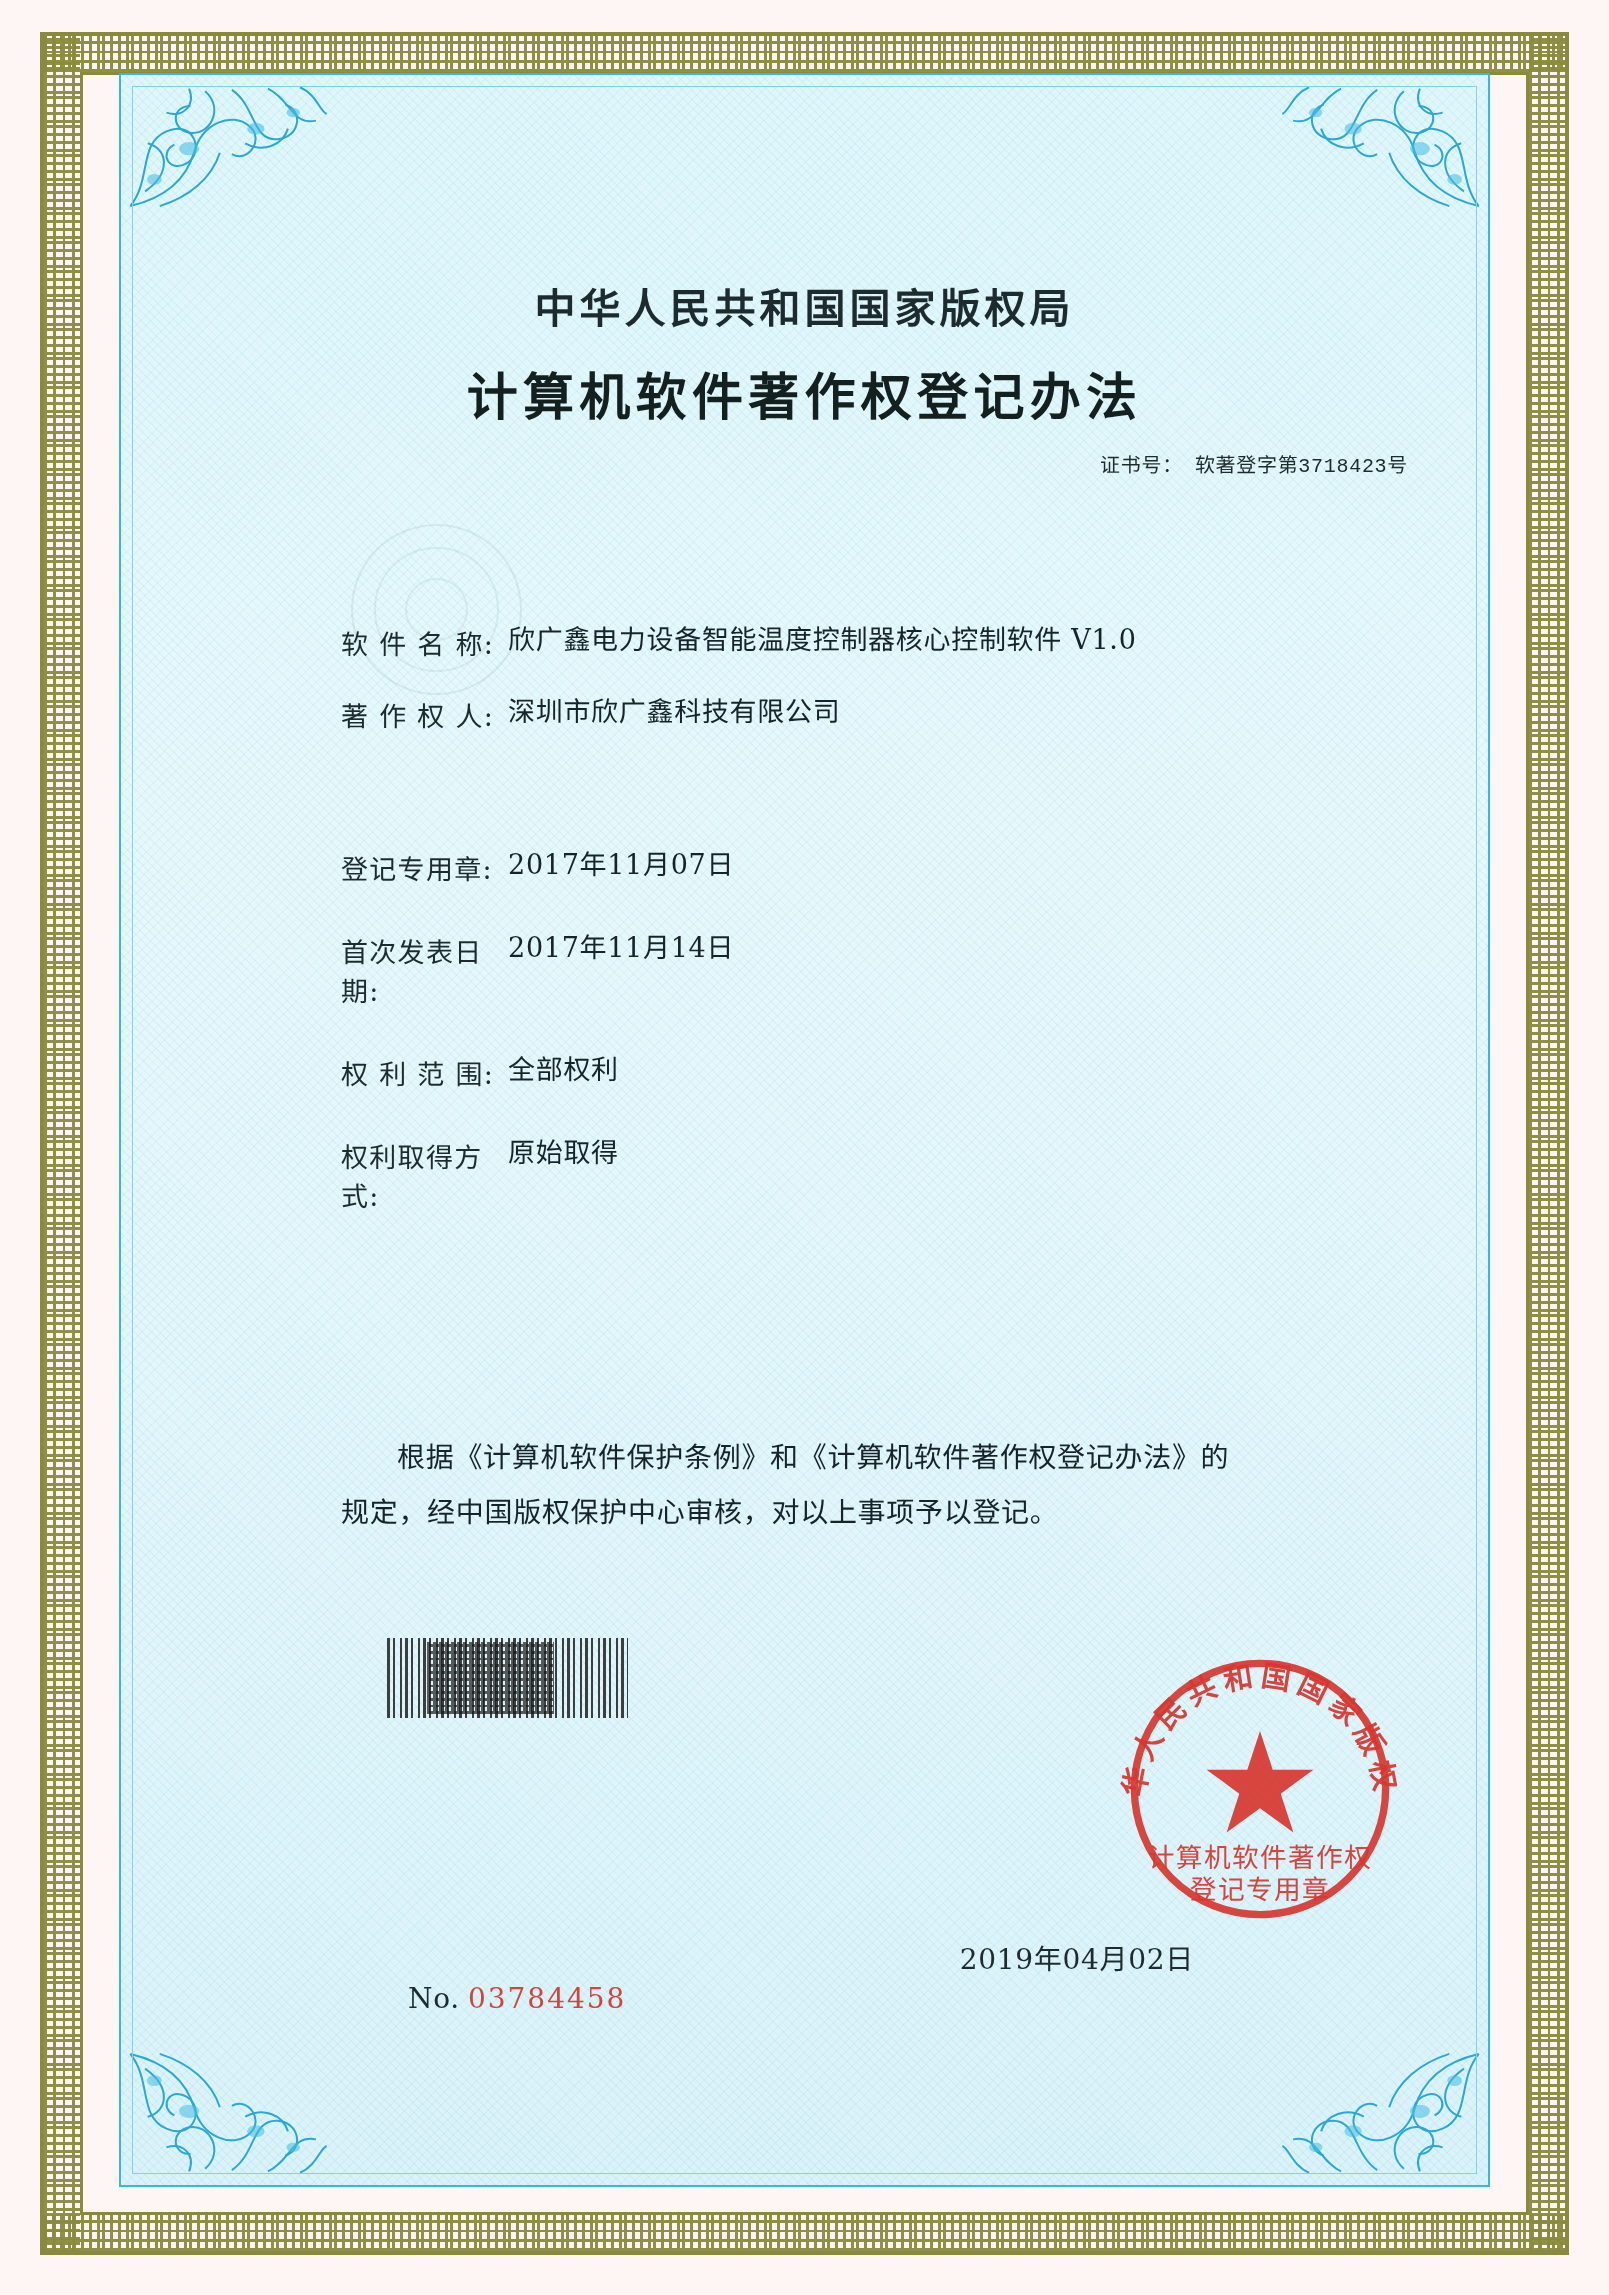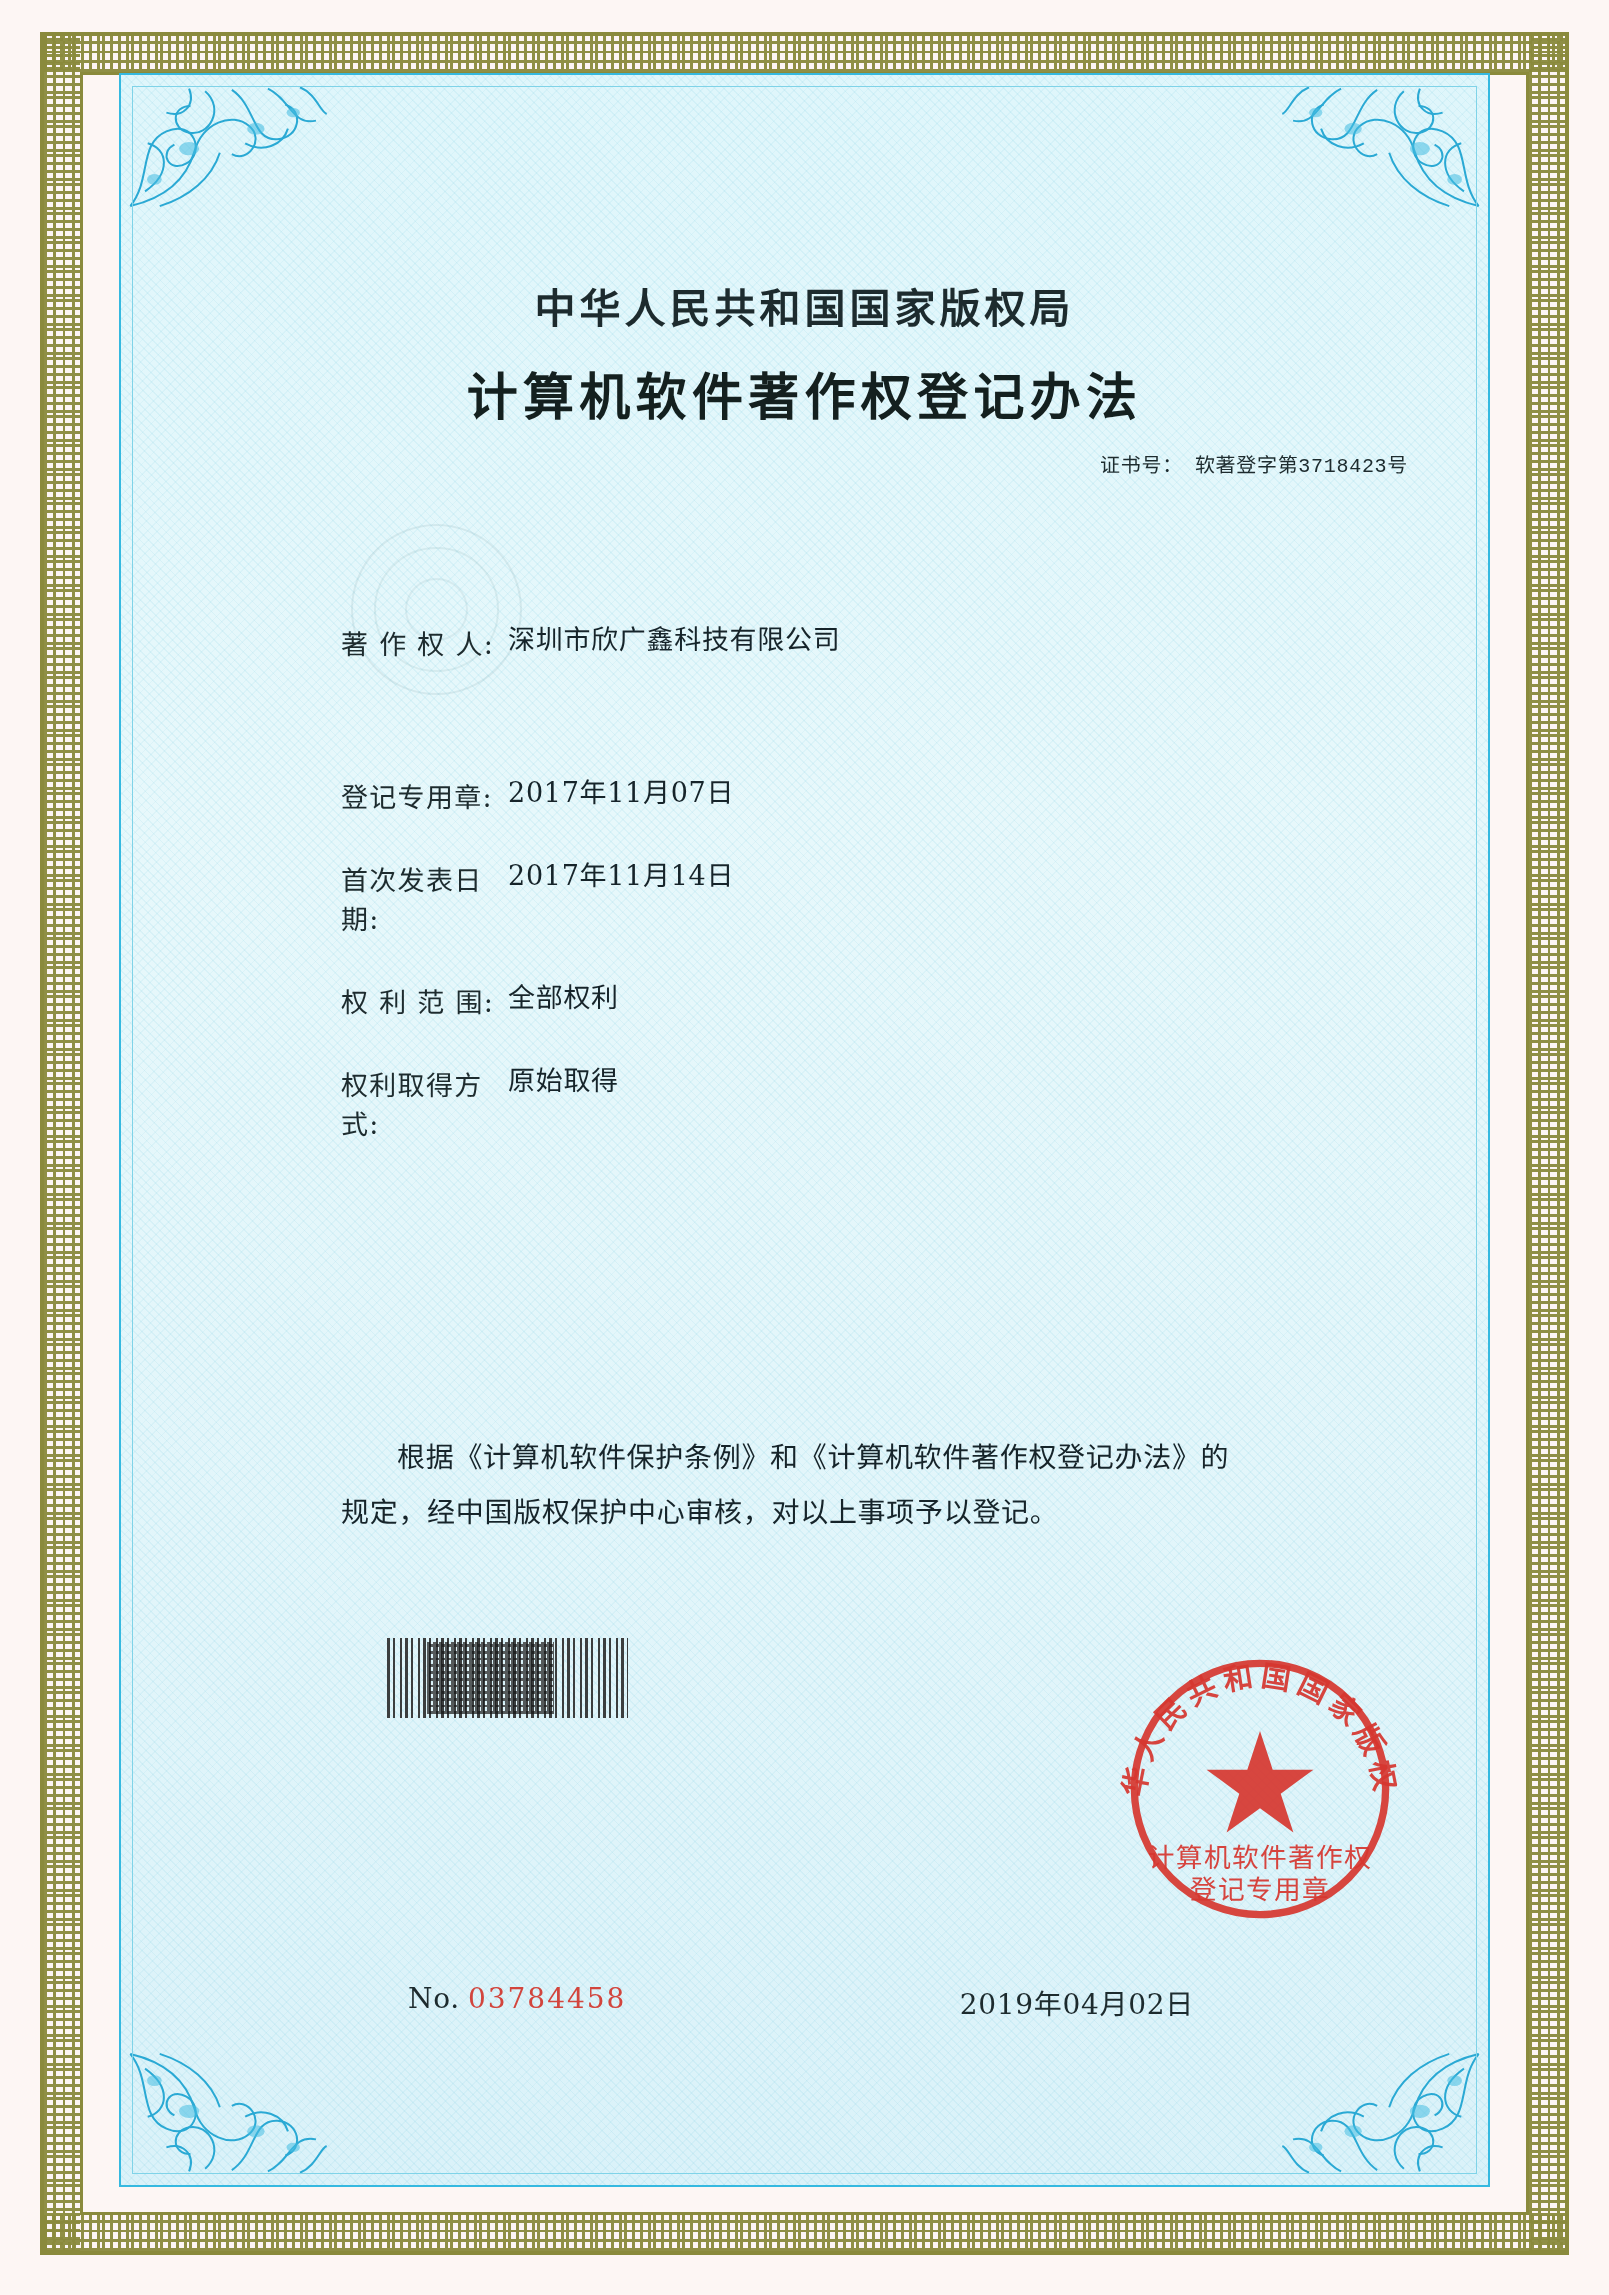--- a/index.html
+++ b/index.html
@@ -271,21 +271,21 @@
     letter-spacing: 0.7px;
   }
   .footer-no .num {
     color: #d2453d;
     margin-left: 8px;
     letter-spacing: 2px;
   }
   .footer-date {
     position: absolute;
     right: 294px;
-    top: 1907px;
+    top: 1862px;
     font-family: "DejaVu Serif", "Liberation Serif", serif;
     font-size: 28px;
     color: #1d2b2e;
     letter-spacing: 0.7px;
   }
 </style>
 </head>
 <body>
 
 <div class="page">
@@ -397,20 +397,24 @@
       <div class="title-sub">计算机软件著作权登记办法</div>
 
       <div class="cert-no">
         <span class="label">证书号：</span><span>软著登字第3718423号</span>
       </div>
 
       <div class="emboss"></div>
 
       <div class="fields">
 
+        <div class="field-row row-tall">
+          <div class="field-label">软 件 名 称:</div>
+          <div class="field-value" style="max-width:788px;">欣广鑫电力设备智能温度控制器核心控制软件 V1.0</div>
+        </div>
 
         <div class="field-row" style="margin-bottom:114px;">
           <div class="field-label">著 作 权 人:</div>
           <div class="field-value">深圳市欣广鑫科技有限公司</div>
         </div>
 
         <div class="field-row" style="margin-bottom:44px;">
           <div class="field-label">登记专用章:</div>
           <div class="field-value">2017年11月07日</div>
         </div>

